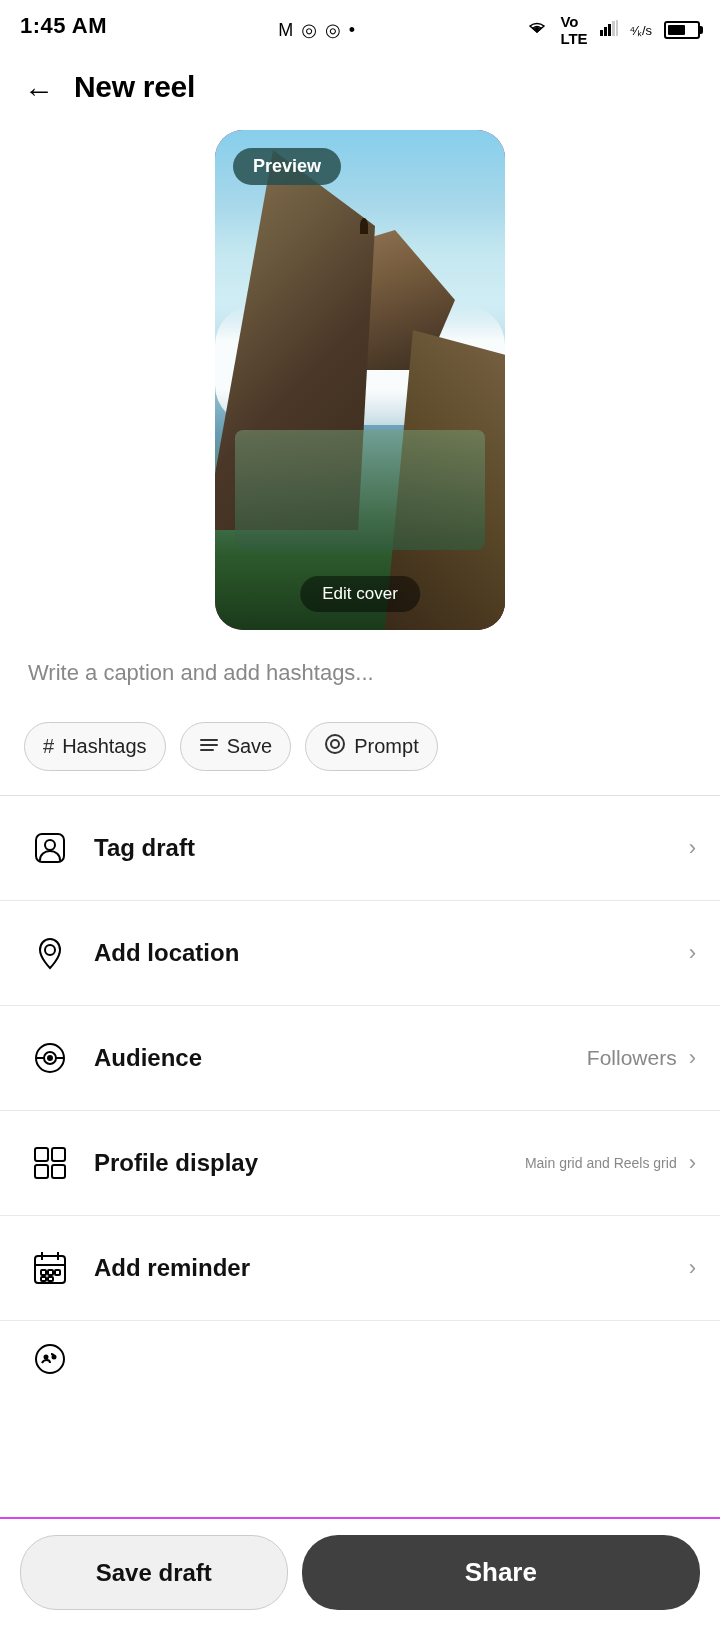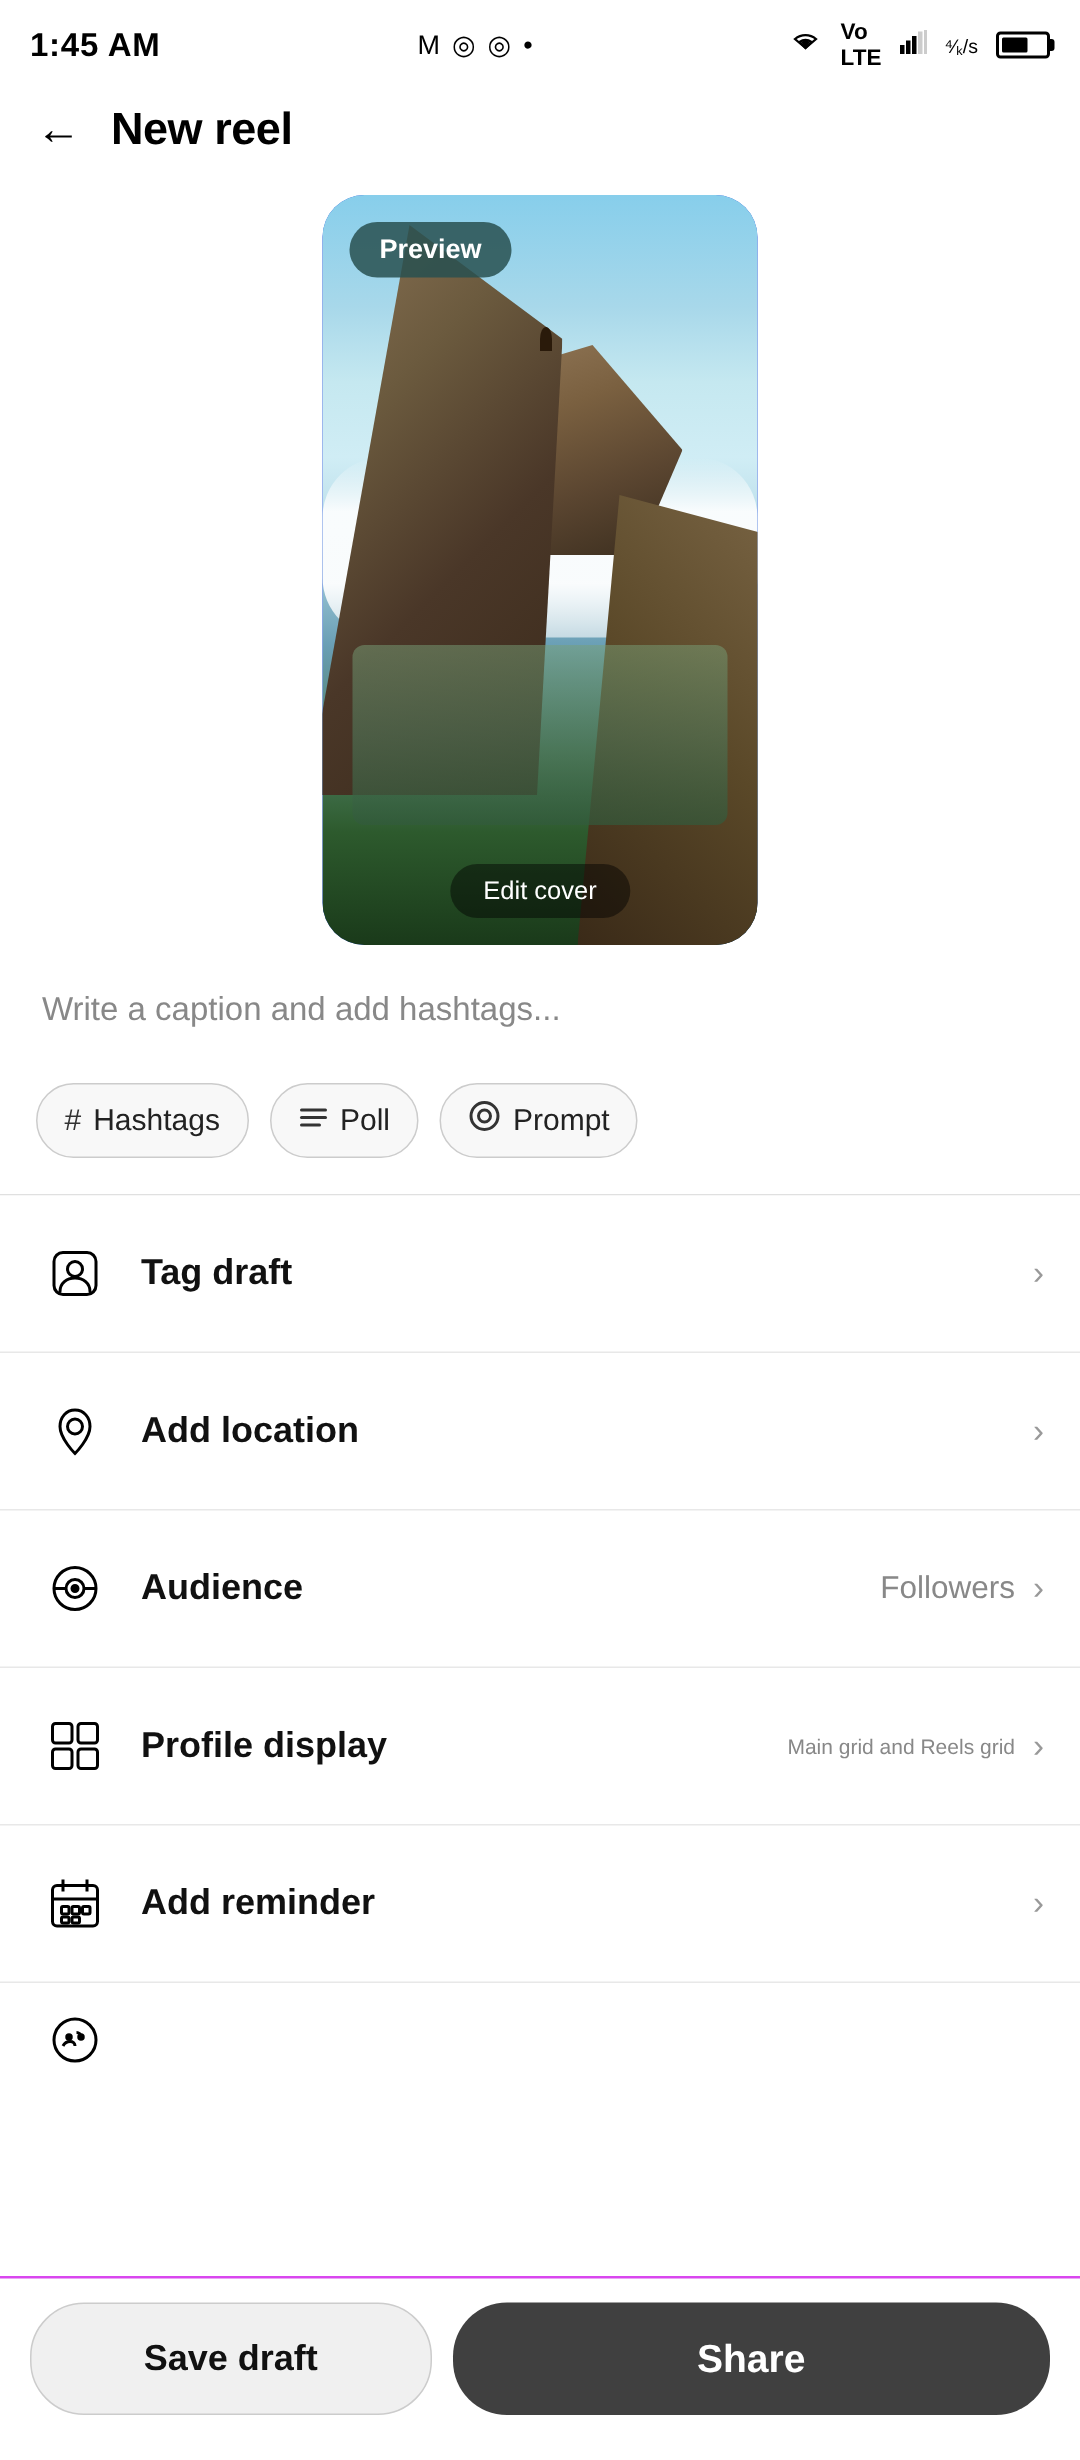--- a/index.html
+++ b/index.html
@@ -12,23 +12,22 @@
       position: relative;
       overflow-x: hidden;
     }
 
     
     .status-bar {
       width: 100%;
       height: 60px;
       background: #fff;
       display: flex;
-      align-items: center;
       justify-content: space-between;
-      padding: 0 20px;
+      padding: 13px 20px;
     }
     .status-left {
       font-size: 22px;
       font-weight: 600;
       color: #000;
       letter-spacing: 0.5px;
     }
     .status-icons {
       display: flex;
       align-items: center;
@@ -98,21 +97,21 @@
       display: flex;
       justify-content: center;
       padding: 10px 0 20px 0;
     }
     .preview-card {
       width: 290px;
       height: 500px;
       border-radius: 28px;
       overflow: hidden;
       position: relative;
-      background: #1d4ed8;
+      background: #be185d;
     }
     .preview-image {
       width: 100%;
       height: 100%;
       position: relative;
       background: linear-gradient(
         180deg,
         #87ceeb 0%,
         #a8d8ea 15%,
         #c5e8f0 25%,
@@ -410,21 +409,21 @@
     <span>Hashtags</span>
   </button>
   <button class="tag-btn">
     <span class="tag-btn-icon">
       <svg width="20" height="18" viewBox="0 0 20 18" fill="none">
         <line x1="2" y1="5" x2="18" y2="5" stroke="#333" stroke-width="2" stroke-linecap="round"></line>
         <line x1="2" y1="10" x2="18" y2="10" stroke="#333" stroke-width="2" stroke-linecap="round"></line>
         <line x1="2" y1="15" x2="14" y2="15" stroke="#333" stroke-width="2" stroke-linecap="round"></line>
       </svg>
     </span>
-    <span>Poll</span>
+    <span>Save</span>
   </button>
   <button class="tag-btn">
     <span class="tag-btn-icon">
       <svg width="22" height="22" viewBox="0 0 22 22" fill="none">
         <circle cx="11" cy="11" r="9" stroke="#333" stroke-width="2"></circle>
         <circle cx="11" cy="11" r="4" stroke="#333" stroke-width="2"></circle>
       </svg>
     </span>
     <span>Prompt</span>
   </button>

